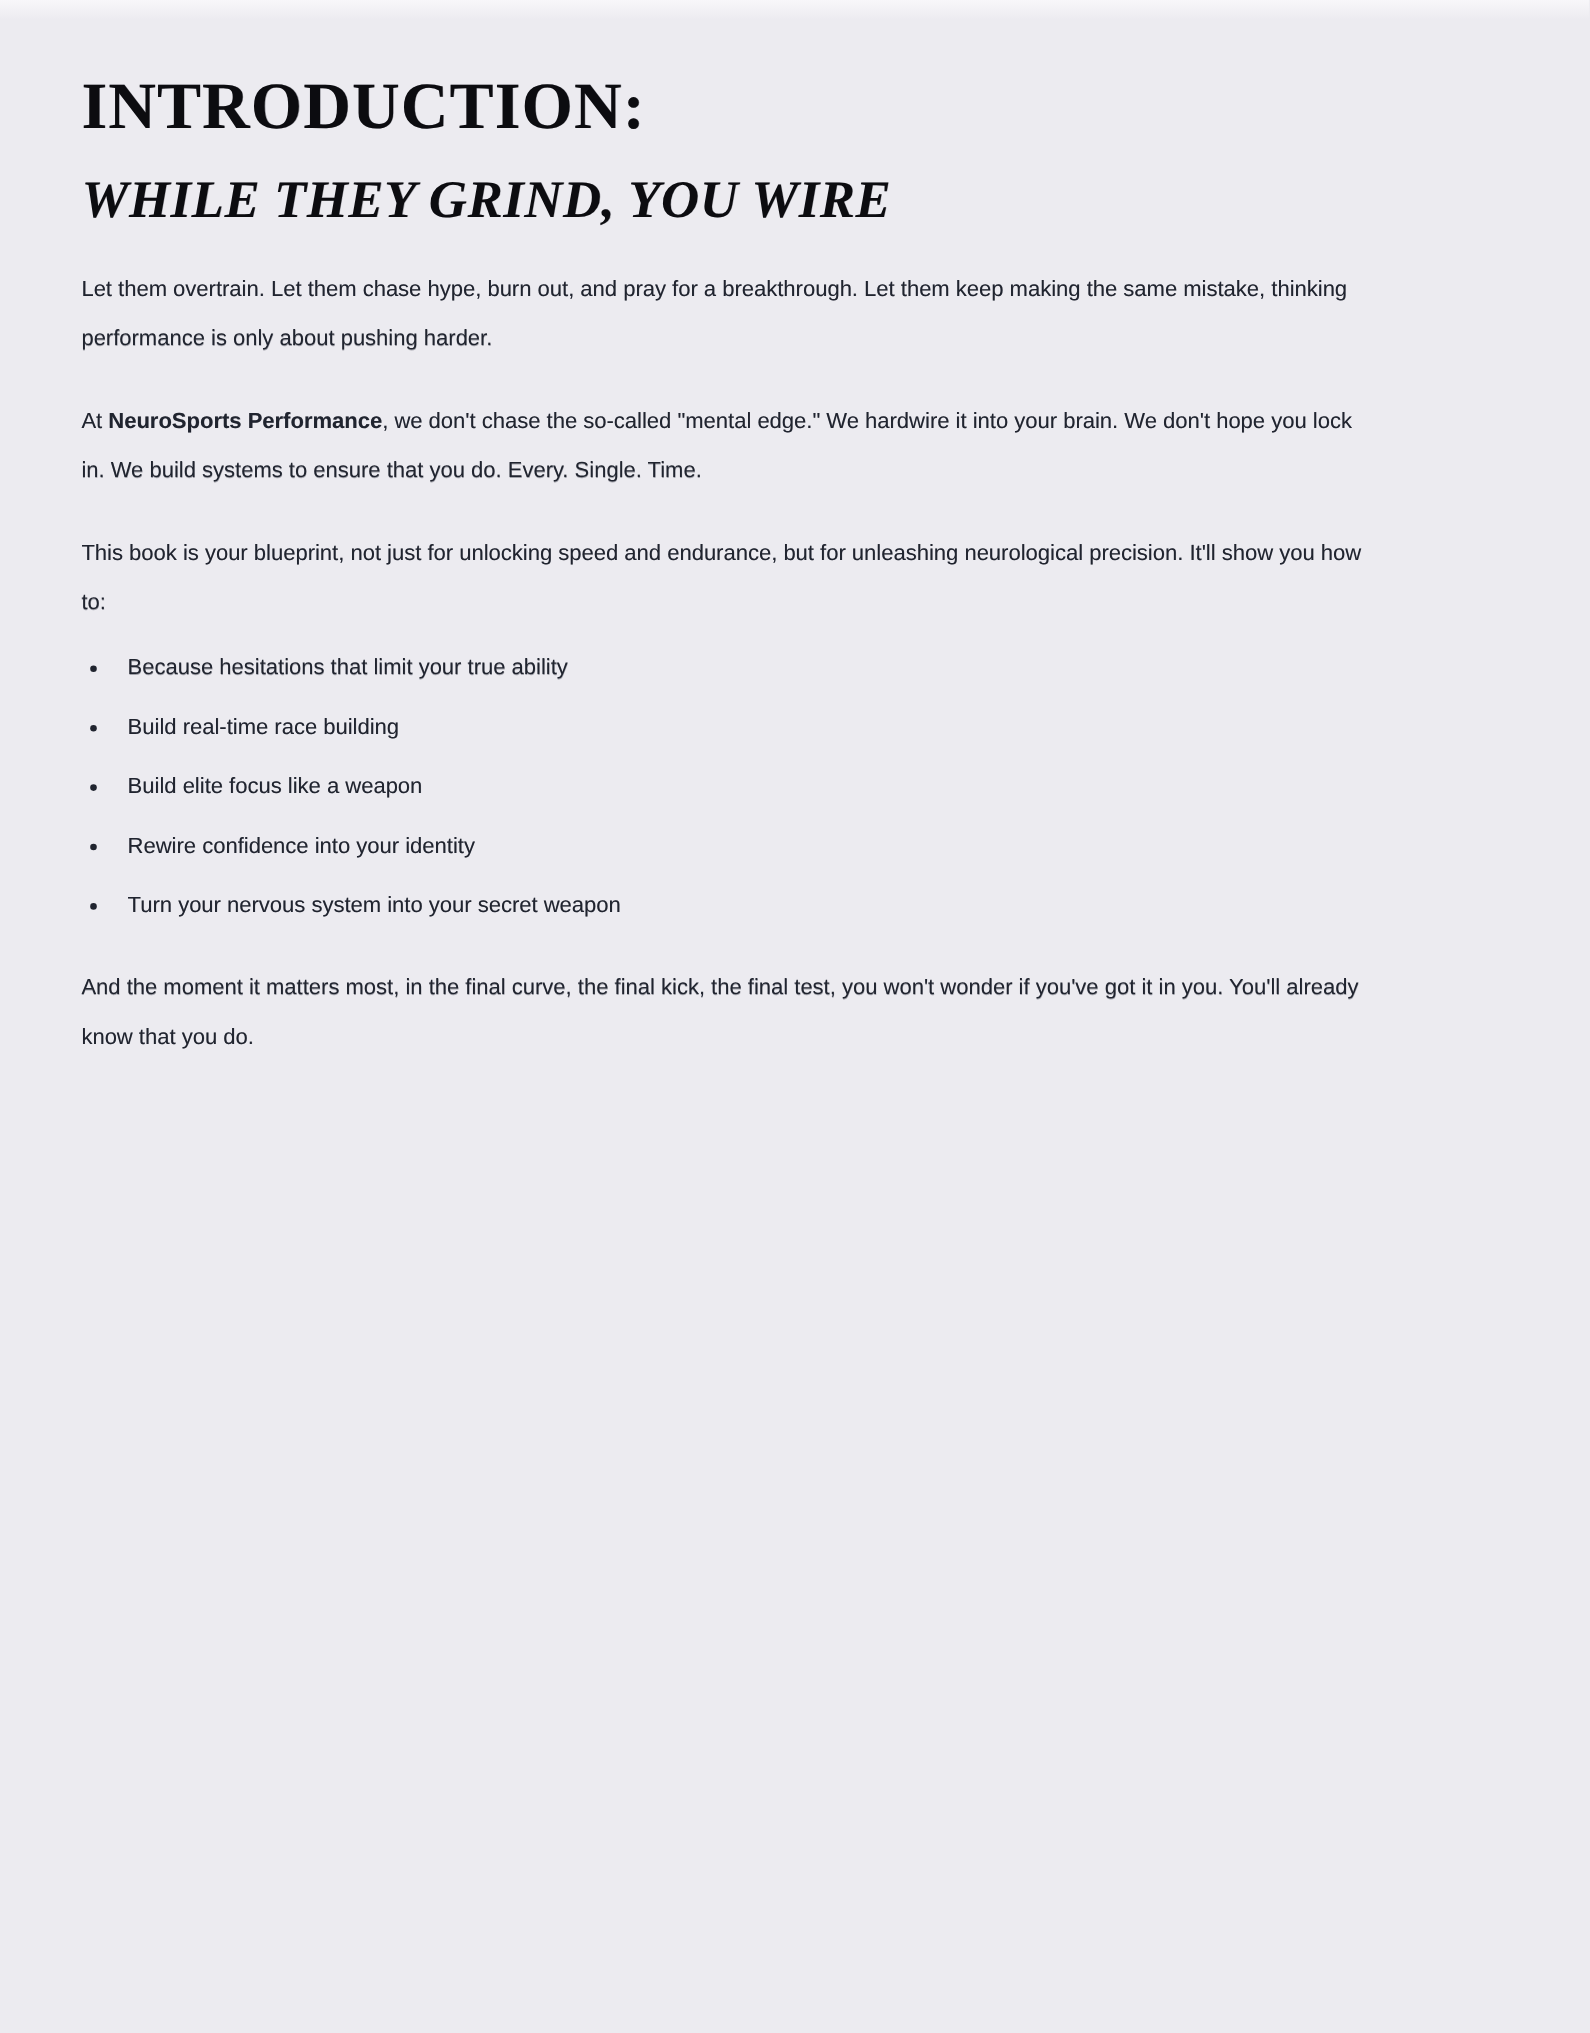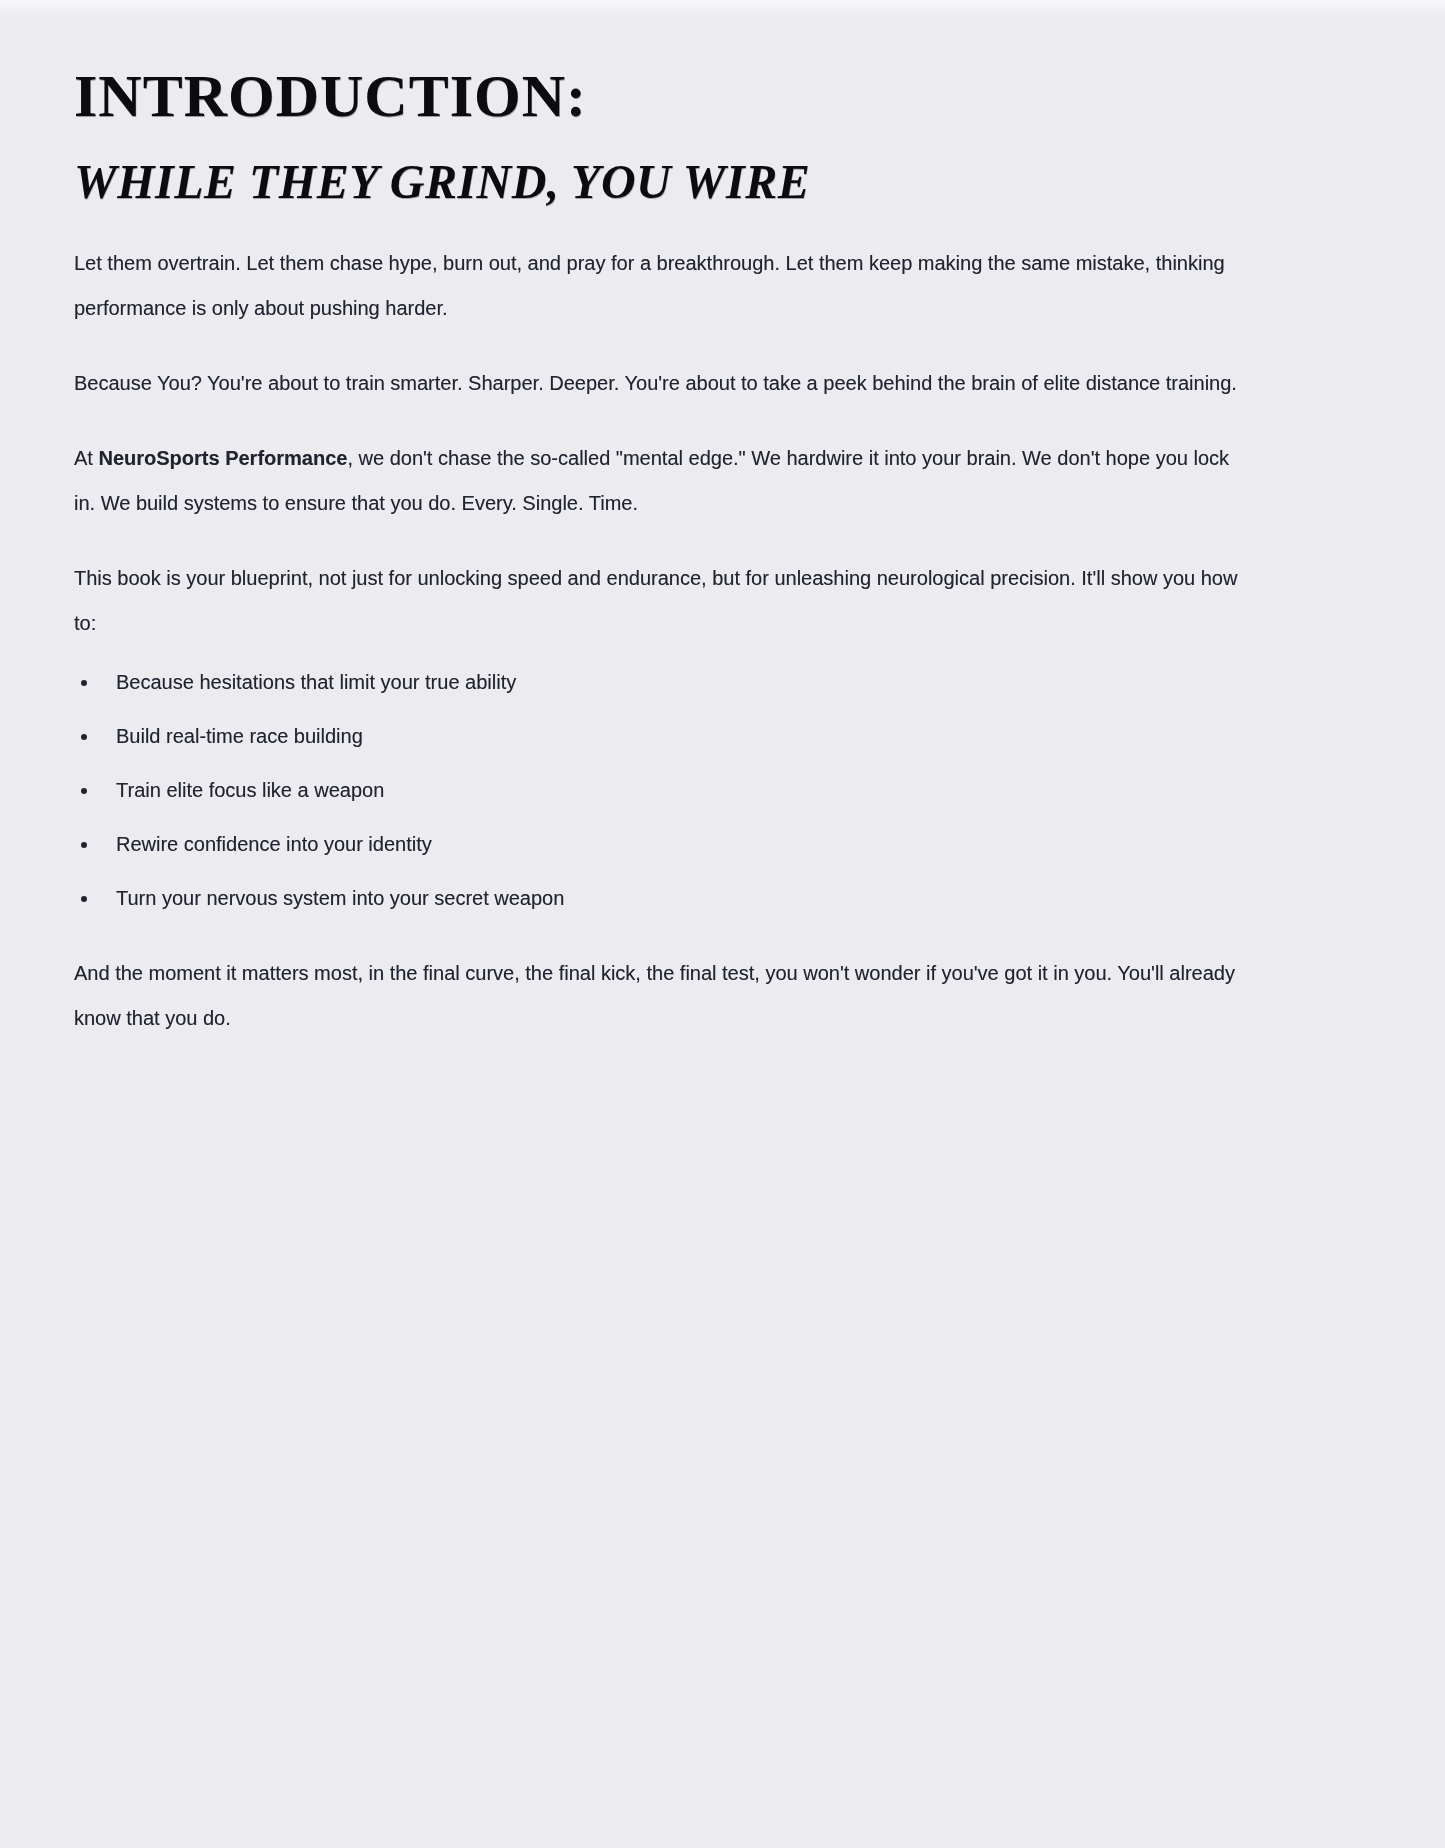--- a/index.html
+++ b/index.html
@@ -73,30 +73,29 @@
 <body>
 
 <div class="page">
 
   <h1 class="doc-title">INTRODUCTION:</h1>
 
   <h2 class="doc-subtitle">WHILE THEY GRIND, YOU WIRE</h2>
 
   <p class="body-text">Let them overtrain. Let them chase hype, burn out, and pray for a breakthrough. Let them keep making the same mistake, thinking performance is only about pushing harder.</p>
 
-  <p class="body-text">Because You? You're about to train smarter. Sharper. Deeper. You're about to take a peek behind the brain of elite distance training.</p>
 
   <p class="body-text"><span>At </span><span class="brand-bold">NeuroSports Performance</span><span>, we don't chase the so-called "mental edge." We hardwire it into your brain. We don't hope you lock in. We build systems to ensure that you do. Every. Single. Time.</span></p>
 
   <p class="body-text">This book is your blueprint, not just for unlocking speed and endurance, but for unleashing neurological precision. It'll show you how to:</p>
 
   <ul class="bullet-list">
     <li>Because hesitations that limit your true ability</li>
     <li>Build real-time race building</li>
-    <li>Train elite focus like a weapon</li>
+    <li>Build elite focus like a weapon</li>
     <li>Rewire confidence into your identity</li>
     <li>Turn your nervous system into your secret weapon</li>
   </ul>
 
 
   <p class="body-text">And the moment it matters most, in the final curve, the final kick, the final test, you won't wonder if you've got it in you. You'll already know that you do.</p>
 
 </div>
 
 </body></html>

